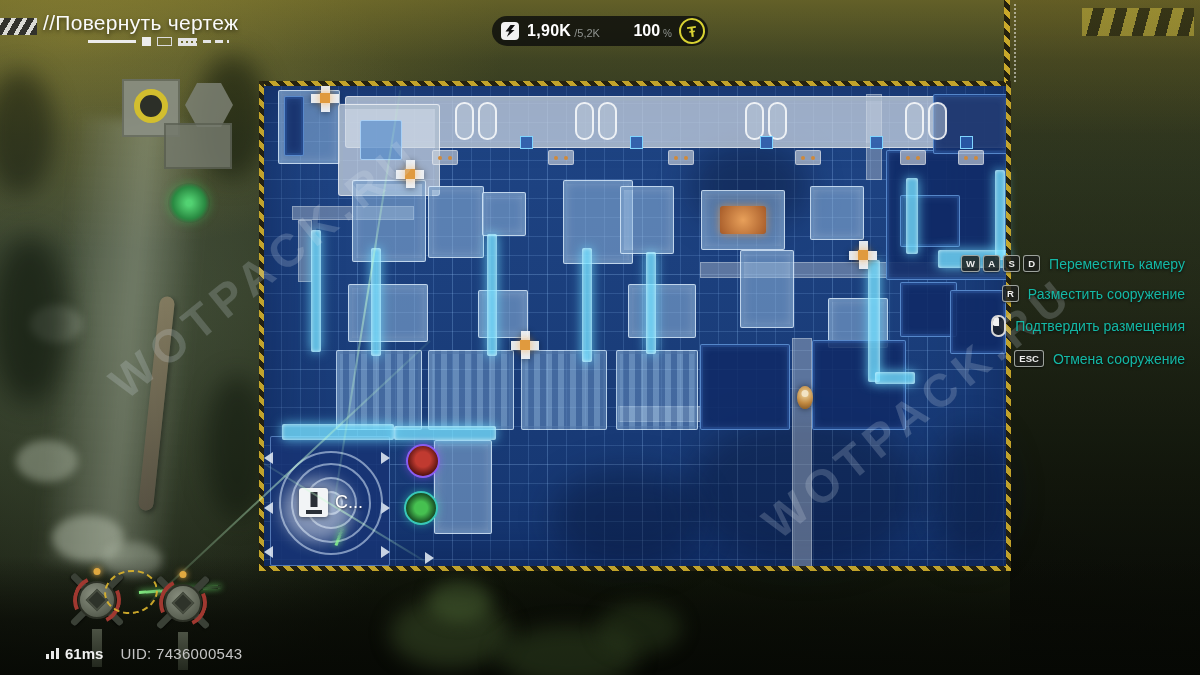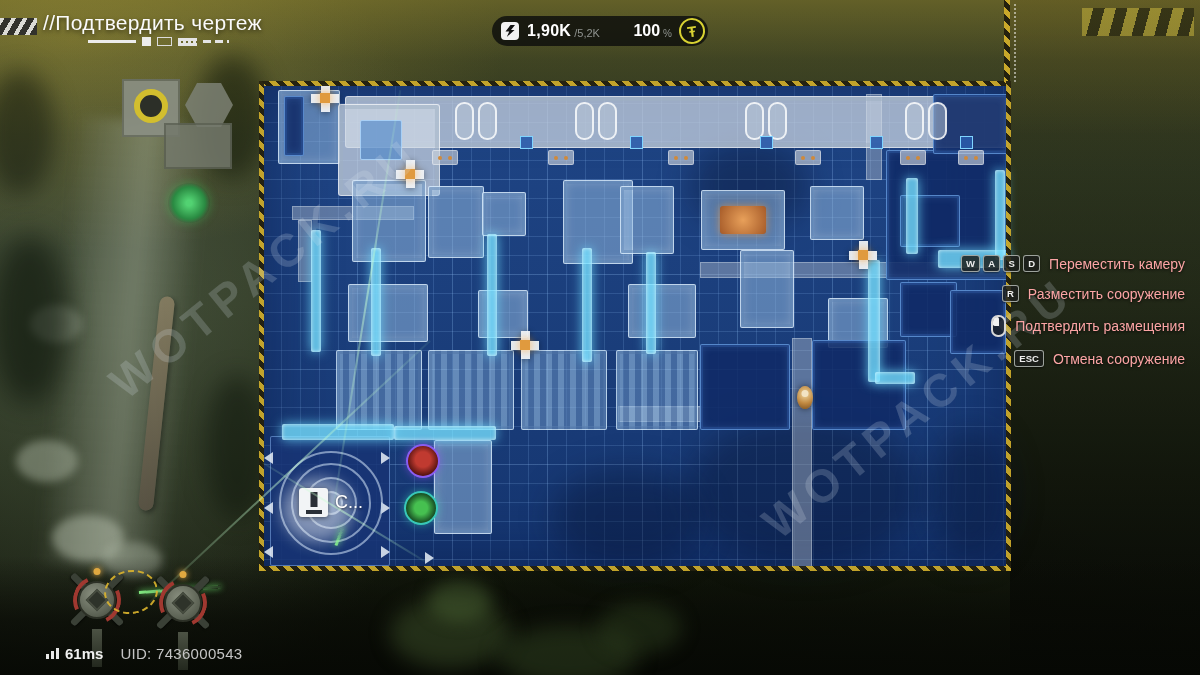--- a/index.html
+++ b/index.html
@@ -126,21 +126,21 @@
     margin-left:5px;display:flex;align-items:center;justify-content:center;color:#d8d232;
     font-weight:700;font-size:15px;transform:rotate(-8deg);}
 
   #hints{position:absolute;right:15px;top:255px;display:flex;flex-direction:column;
     align-items:flex-end;gap:13px;}
   .hint-row{display:flex;align-items:center;gap:9px;}
   .keys{display:flex;gap:3px;}
   .key{min-width:17px;height:17px;padding:0 4px;border-radius:3px;background:rgba(28,30,28,.85);
     border:1px solid rgba(190,195,190,.8);color:#eee;font-size:9.5px;font-weight:700;
     display:flex;align-items:center;justify-content:center;box-shadow:0 1px 2px rgba(0,0,0,.5);}
-  .hint-label{font-size:14px;color:#fca5a5;text-shadow:0 1px 3px rgba(0,0,0,.85);}
+  .hint-label{font-size:14px;color:#14b8a6;text-shadow:0 1px 3px rgba(0,0,0,.85);}
   .mouse{position:relative;width:15px;height:22px;border:2px solid #d8d8d8;border-radius:7px;
     background:rgba(30,32,30,.7);}
   .mouse.scroll{margin:7px 0;}
   .mouse.scroll::before{content:"";position:absolute;left:50%;top:3px;width:3px;height:6px;
     transform:translateX(-50%);background:#d8d8d8;border-radius:2px;}
   .m-up,.m-down{position:absolute;left:50%;width:0;height:0;
     border-left:4px solid transparent;border-right:4px solid transparent;}
   .m-up{top:-9px;transform:translateX(-50%);border-bottom:5px solid #d8d8d8;}
   .m-down{bottom:-9px;transform:translateX(-50%);border-top:5px solid #d8d8d8;}
   .mouse.left::before{content:"";position:absolute;left:0px;top:0px;width:6px;height:9px;
@@ -351,21 +351,21 @@
     <div class="t-base">
       <div class="t-emblem"></div>
     </div>
     <div class="t-light"></div>
     <div class="t-post"></div>
   </div>
   <div id="target-marker"></div>
 
   <div id="hud">
     <div id="title-stripes"></div>
-    <div id="page-title">//Подтвердить чертеж</div>
+    <div id="page-title">//Повернуть чертеж</div>
     <div id="title-decor">
       <div class="d-bar"></div>
       <div class="d-sq"></div>
       <div class="d-box"></div>
       <div class="d-dots"></div>
       <div class="d-dash"></div>
     </div>
 
     <div id="res-pill">
       <div class="bolt-chip">

